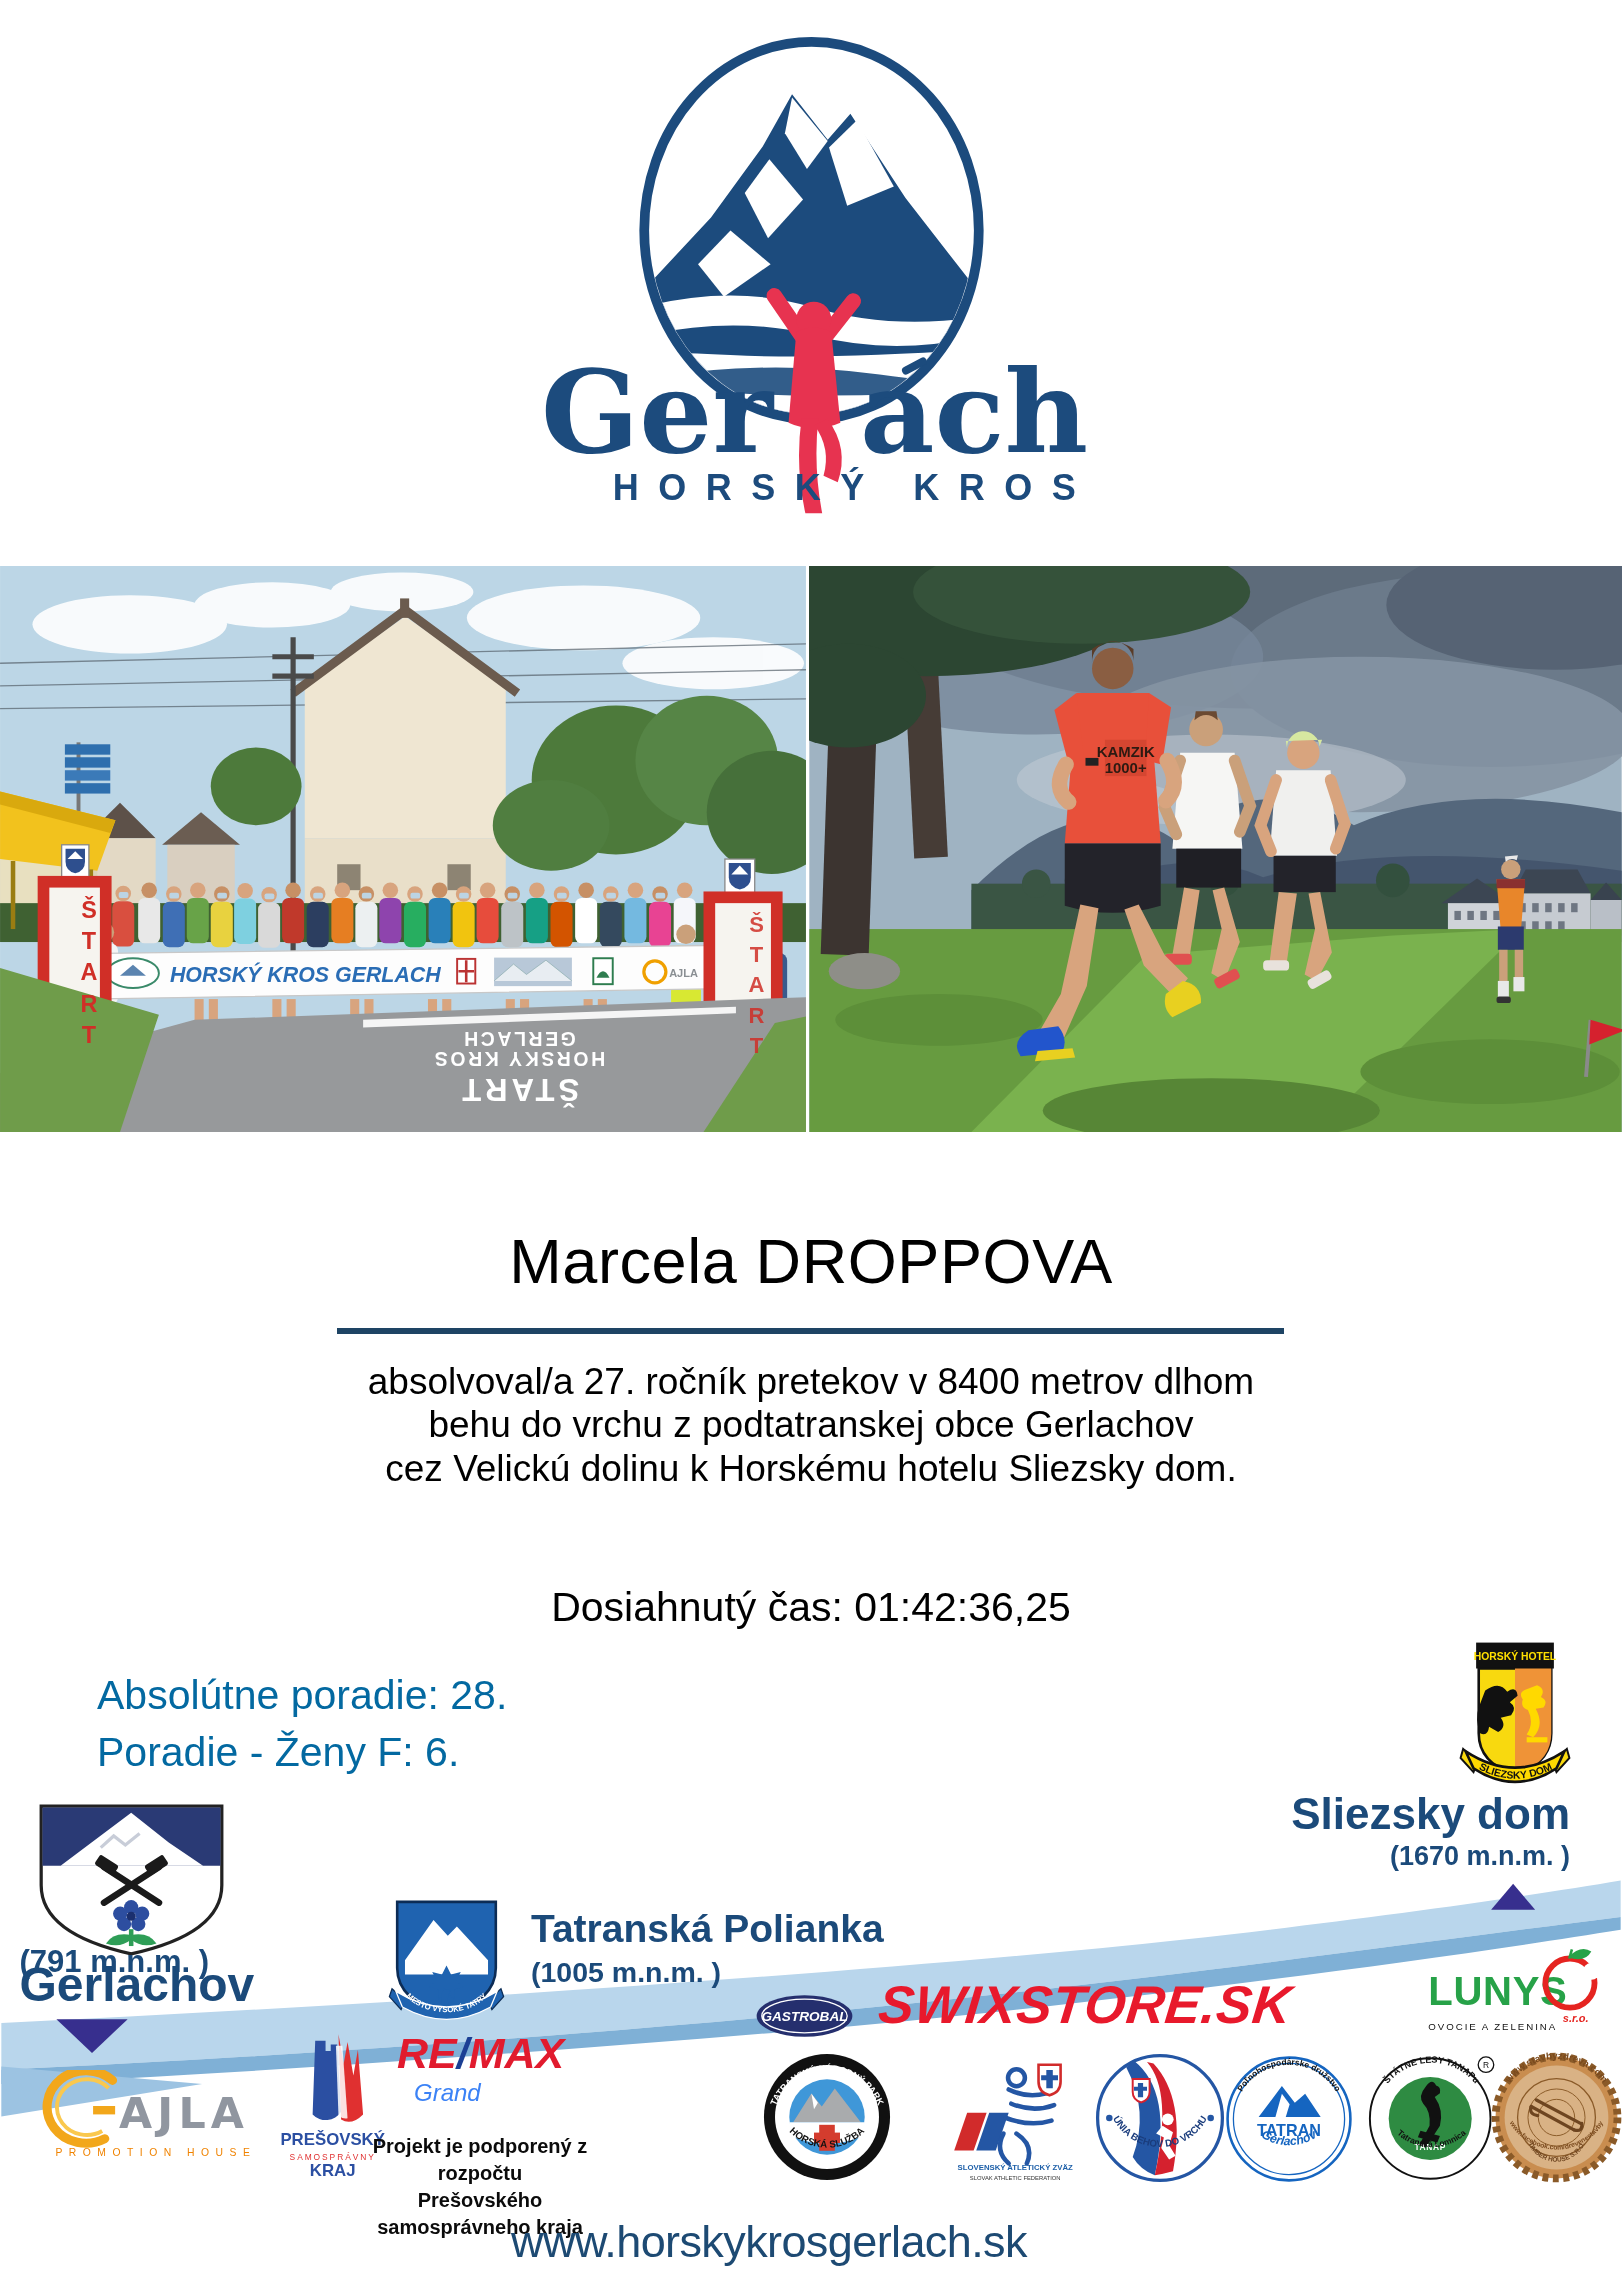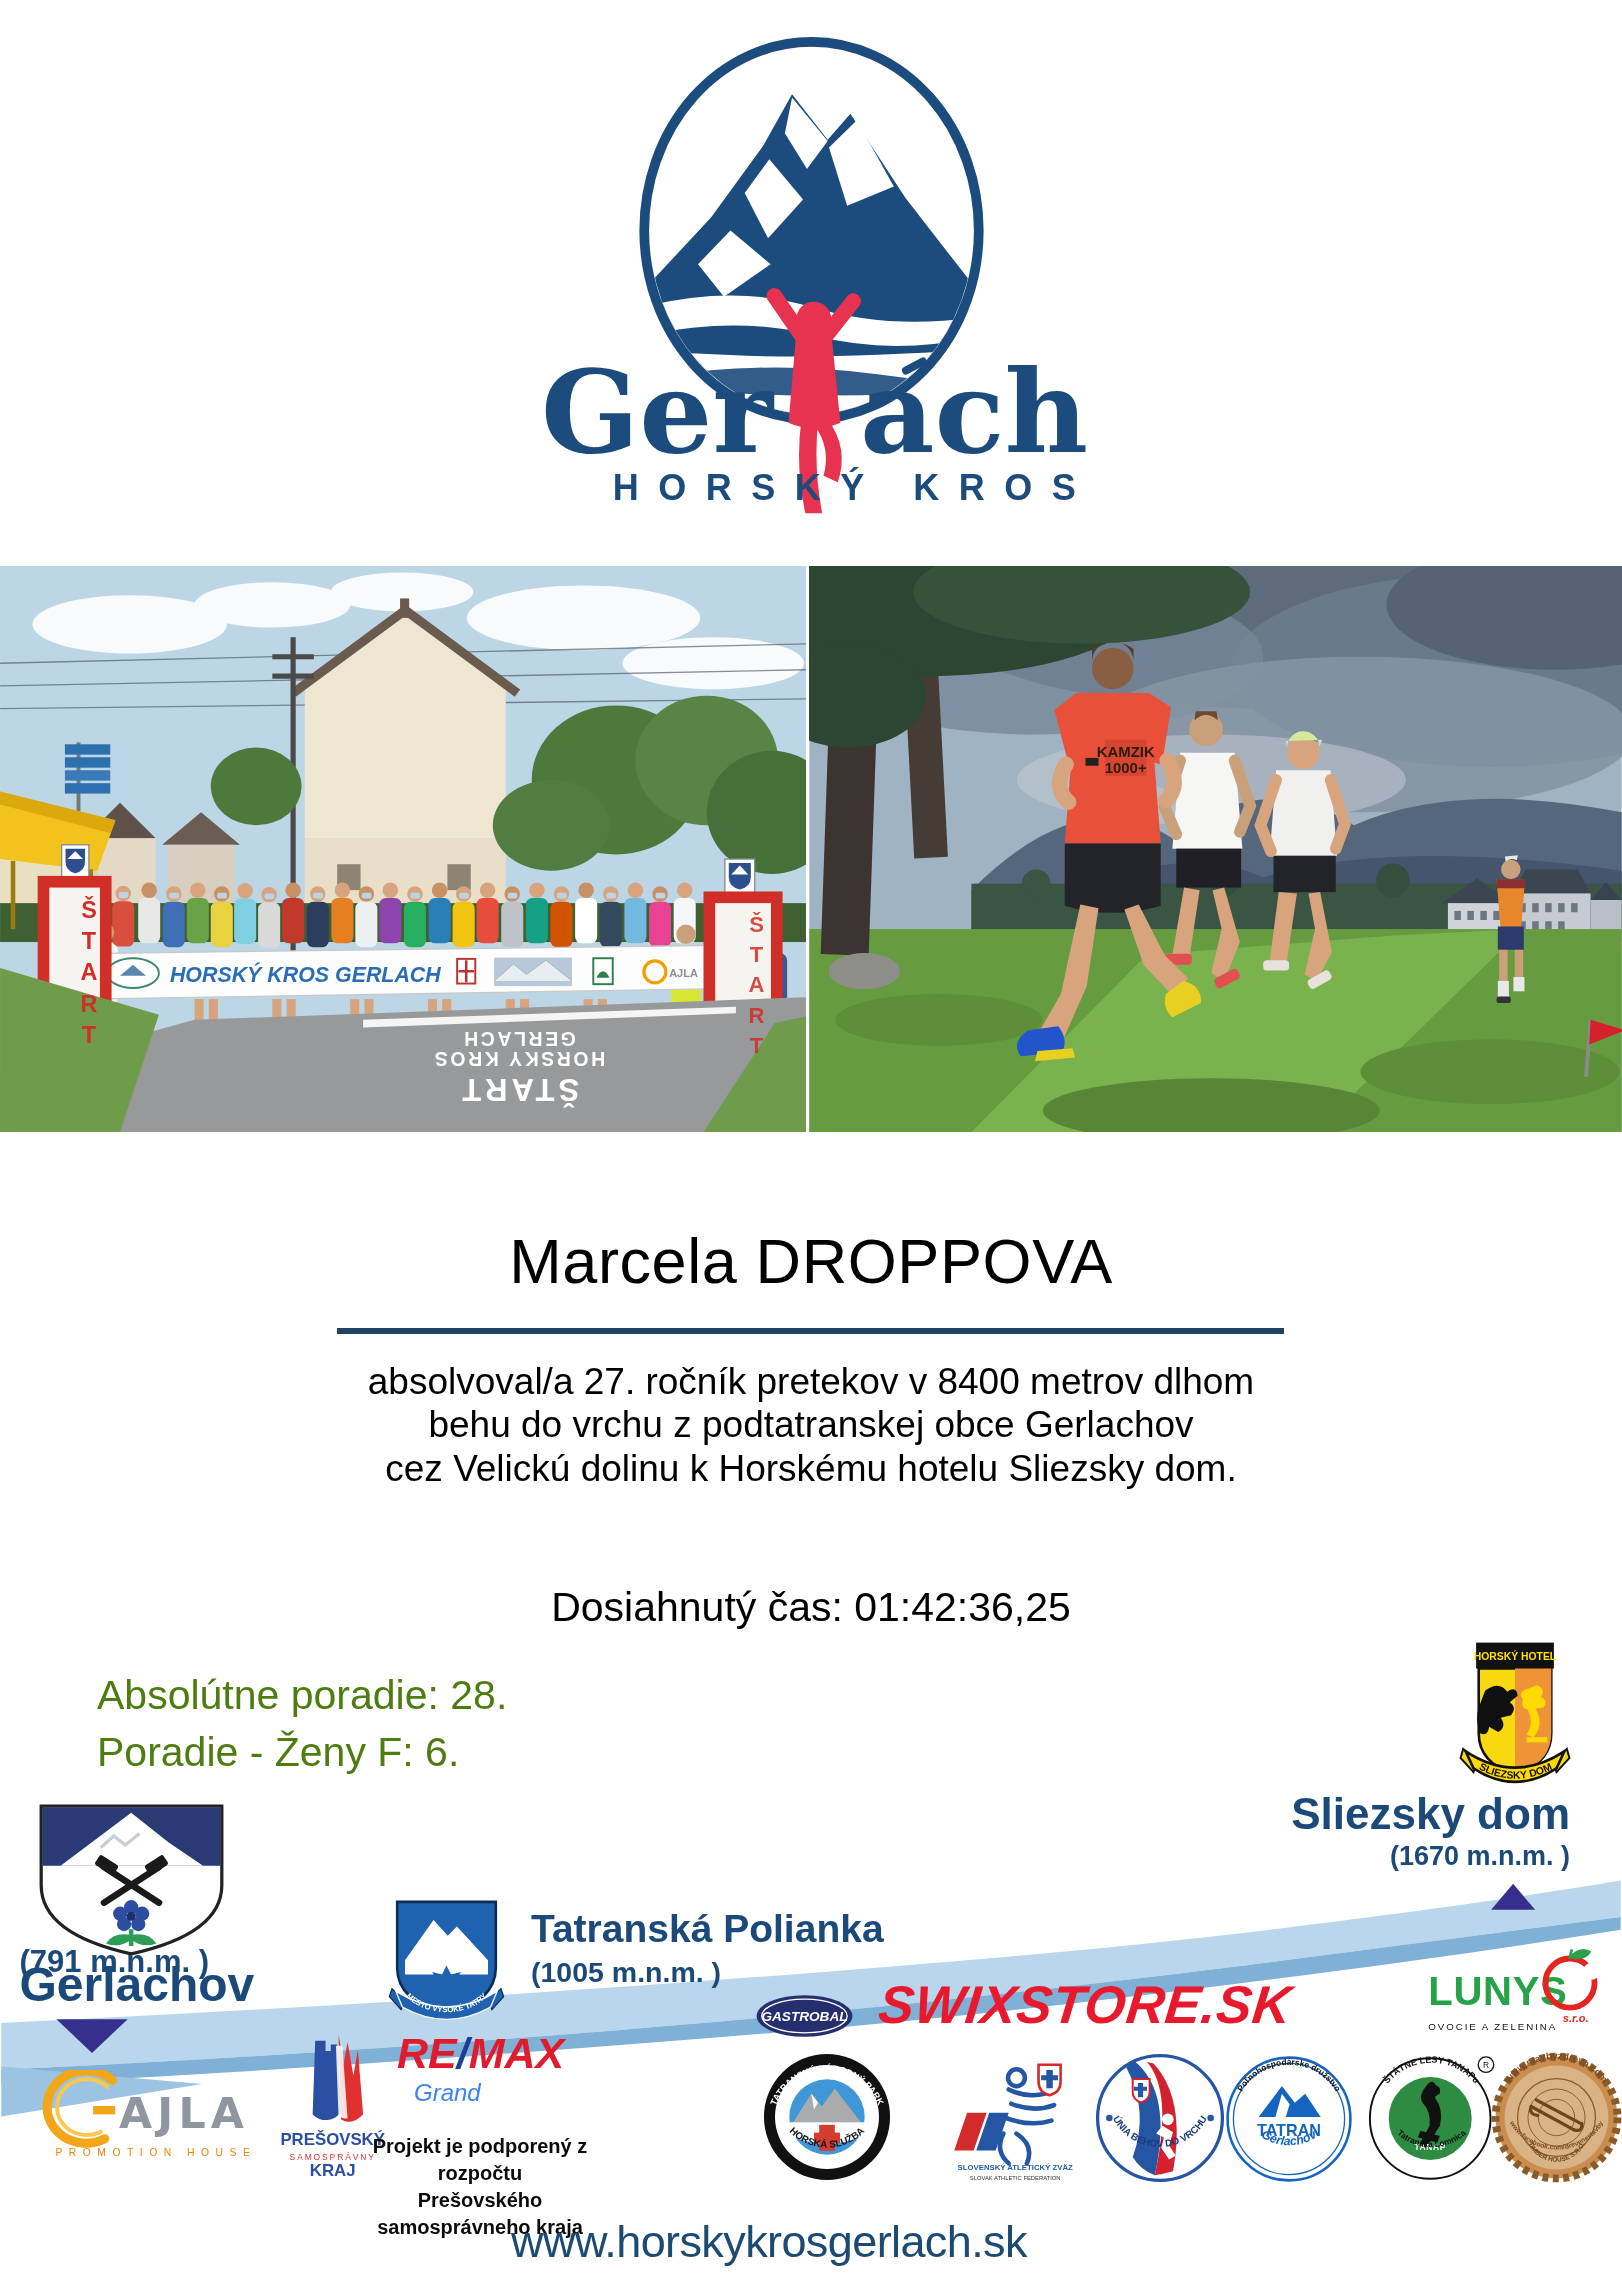--- a/index.html
+++ b/index.html
@@ -10,21 +10,21 @@
   .brand-word{font-family:"DejaVu Serif",serif;font-weight:700;font-size:115px;
               color:#1c4b7d;line-height:1;white-space:nowrap;}
   .brand-sub{font-size:36px;font-weight:600;letter-spacing:19.5px;color:#1c4b7d;
              text-align:center;white-space:nowrap;padding-left:43px;}
   .accent{background:#1c4b7d;border-radius:3.9px;transform:rotate(-28deg);}
   
   .name{font-size:63px;color:#000;text-align:center;letter-spacing:0.6px;}
   .rule{background:#1e4464;}
   .desc{font-size:37px;line-height:1.17;text-align:center;color:#000;}
   .time{font-size:41px;color:#000;text-align:center;}
-  .ranks{font-size:41px;color:#4d7c0f;line-height:1.4;}
+  .ranks{font-size:41px;color:#0369a1;line-height:1.4;}
   
   .st-name{font-weight:700;color:#1b4a7a;line-height:1;}
   .st-elev{font-weight:700;color:#1b4a7a;line-height:1;}
   .right-al{text-align:right;}
   
   .remax-line{font-size:43px;font-weight:800;font-style:italic;line-height:1;white-space:nowrap;}
   .remax-red{color:#e11b2e;}
   .remax-blue{color:#1b3f94;}
   .remax-grand{font-size:24px;color:#3b82f6;font-style:italic;margin-top:3.9px;margin-left:17px;}
   .swix{font-size:53px;font-weight:800;font-style:italic;color:#e8192c;

